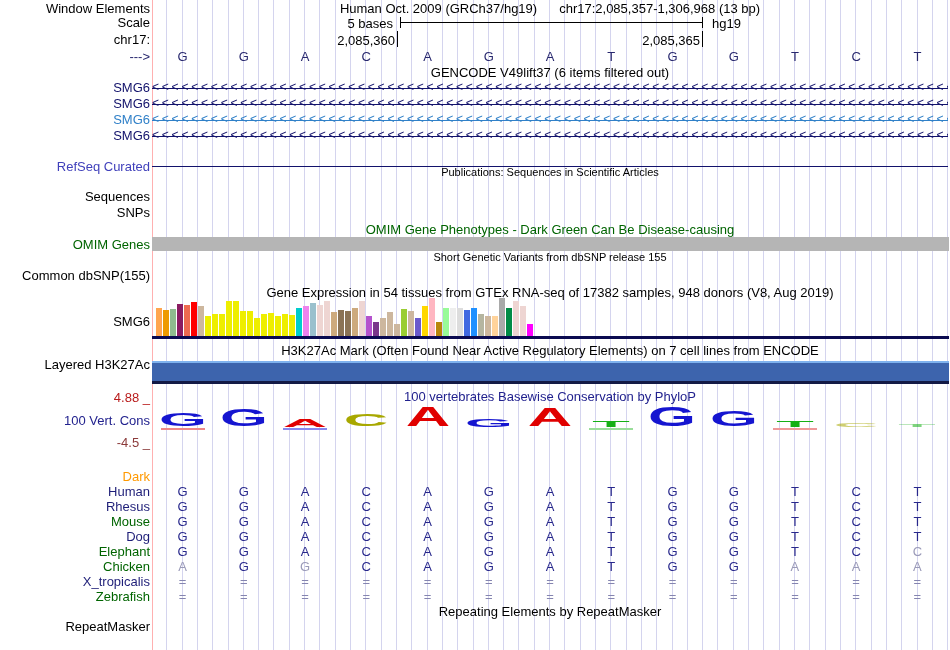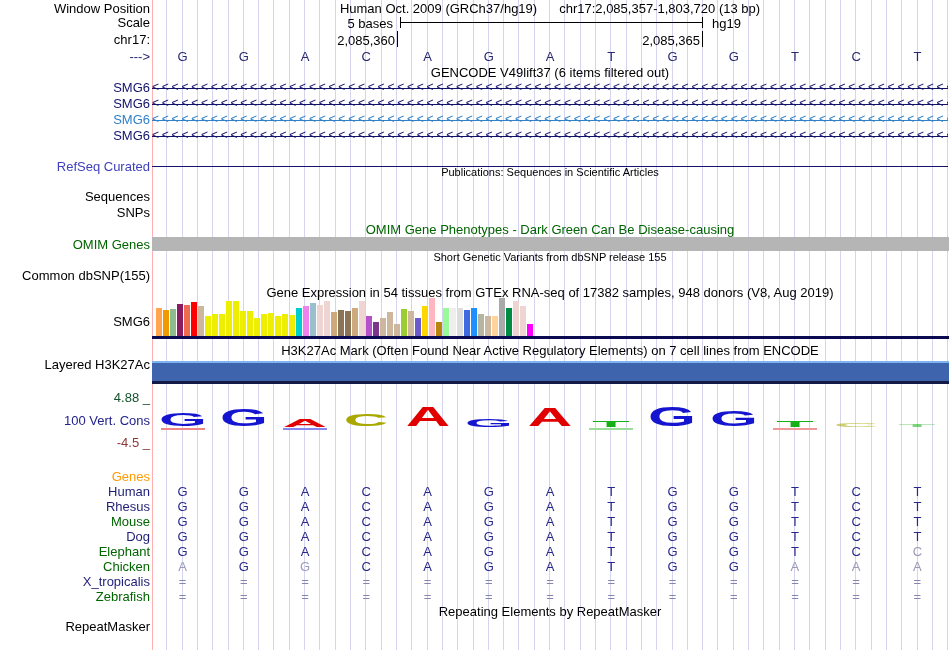--- a/index.html
+++ b/index.html
@@ -7,21 +7,21 @@
        font-family:"Liberation Sans",sans-serif;font-size:13px;color:#000;}
   #grid{position:absolute;left:152px;top:0;width:797px;height:650px;
         background:repeating-linear-gradient(to right,transparent 0 14.31px,#d4d4ee 14.31px 15.31px);}
   #pink{position:absolute;left:152px;top:0;width:1px;height:650px;background:#ffb0b0;}
   .lbl{position:absolute;left:0;width:150px;height:14px;line-height:14px;text-align:right;white-space:nowrap;}
   .ctr{position:absolute;left:152px;width:796px;height:14px;line-height:14px;text-align:center;white-space:nowrap;}
   .small{font-size:11px;}
   .c-green{color:#006400}
   .c-blue2{color:#22228e}
   .c-orange{color:#ff9900}
-  .c-max{color:#14532d}
+  .c-max{color:#b91c1c}
   .c-min{color:#8b3a3a}
   .c-refseq{color:#4040bb}
   .c-seq{color:#28286e}
   .abs{position:absolute;}
   .rt{text-align:right;}
   .tick{position:absolute;width:1px;background:#000;}
   .generow{position:absolute;left:152px;width:796px;height:14px;overflow:hidden;}
   .gline{position:absolute;left:0;top:6.5px;width:100%;height:1px;background:currentColor;}
   .arrows{position:absolute;left:0;top:0;width:100%;height:14px;line-height:13px;
           letter-spacing:2.8px;font-size:12px;white-space:nowrap;}
@@ -31,24 +31,24 @@
   #align-grid,#logo-row,#seq-row{position:absolute;left:0;top:0;width:950px;height:650px;}
 </style>
 </head>
 <body>
 
 <div id="app">
   <div id="grid"></div>
   <div id="pink"></div>
 
   <div class="ctr" style="top:2px">
-    <span>Human Oct. 2009 (GRCh37/hg19)</span><span style="margin-left:22px">chr17:2,085,357-1,803,720 (13 bp)</span>
+    <span>Human Oct. 2009 (GRCh37/hg19)</span><span style="margin-left:22px">chr17:2,085,357-1,306,968 (13 bp)</span>
   </div>
 
-  <div class="lbl" style="top:2px">Window Position</div>
+  <div class="lbl" style="top:2px">Window Elements</div>
   <div class="lbl" style="top:16px">Scale</div>
   <div class="lbl" style="top:33px">chr17:</div>
   <div class="lbl c-seq" style="top:50px">---&gt;</div>
 
   <div class="abs rt" style="left:300px;top:16px;width:93px">5 bases</div>
   <div class="abs" style="left:400px;top:22px;width:302px;height:1px;background:#000"></div>
   <div class="tick" style="left:400px;top:17px;height:11px"></div>
   <div class="tick" style="left:702px;top:17px;height:11px"></div>
   <div class="abs" style="left:712px;top:16px">hg19</div>
 
@@ -166,20 +166,21 @@
       <div style="position: absolute; left: 357px; top: 6px; width: 6px; height: 35px; background: rgb(238, 213, 210);"></div>
       <div style="position: absolute; left: 364px; top: 11px; width: 6px; height: 30px; background: rgb(238, 213, 210);"></div>
       <div style="position: absolute; left: 371px; top: 29px; width: 6px; height: 12px; background: rgb(255, 0, 255);"></div>
     </div>
   <div class="abs" style="left:152px;top:336px;width:797px;height:3px;background:#0a0a50"></div>
 
   <div class="ctr" style="top:344px">H3K27Ac Mark (Often Found Near Active Regulatory Elements) on 7 cell lines from ENCODE</div>
   <div class="lbl" style="top:358px">Layered H3K27Ac</div>
   <div class="abs" style="left:152px;top:361px;width:797px;height:23px;background:linear-gradient(to bottom,#7fb2ee 0 2.5px,#3d64ad 2.5px 20px,#131a45 20px 23px)"></div>
 
+  <div class="ctr c-blue2" style="top:390px">100 vertebrates Basewise Conservation by PhyloP</div>
   <div class="lbl c-max" style="top:391px">4.88 _</div>
   <div class="lbl c-blue2" style="top:414px">100 Vert. Cons</div>
   <div class="lbl c-min" style="top:436px">-4.5 _</div>
   <div id="logo-row">
       <div class="logoL" style="left: 182.615px; bottom: 223px; color: rgb(21, 21, 208); transform: translateX(-50%) scale(2.2, 0.65);">G</div>
       <div style="position: absolute; left: 160.615px; top: 428px; width: 44px; height: 2px; background: rgb(238, 136, 136);"></div>
       <div class="logoL" style="left: 243.846px; bottom: 223px; color: rgb(21, 21, 208); transform: translateX(-50%) scale(2.2, 0.85);">G</div>
       <div class="logoL" style="left: 305.077px; bottom: 223px; color: rgb(224, 0, 0); transform: translateX(-50%) scale(2.2, 0.4);">A</div>
       <div style="position: absolute; left: 283.077px; top: 428px; width: 44px; height: 2px; background: rgb(136, 136, 238);"></div>
       <div class="logoL" style="left: 366.308px; bottom: 223px; color: rgb(168, 168, 0); transform: translateX(-50%) scale(2.2, 0.6);">C</div>
@@ -189,21 +190,21 @@
       <div class="logoL" style="left: 611.231px; bottom: 223px; color: rgb(21, 176, 21); transform: translateX(-50%) scale(2.2, 0.3);">T</div>
       <div style="position: absolute; left: 589.231px; top: 428px; width: 44px; height: 2px; background: rgb(153, 221, 153);"></div>
       <div class="logoL" style="left: 672.462px; bottom: 223px; color: rgb(21, 21, 208); transform: translateX(-50%) scale(2.2, 1);">G</div>
       <div class="logoL" style="left: 733.692px; bottom: 223px; color: rgb(21, 21, 208); transform: translateX(-50%) scale(2.2, 0.8);">G</div>
       <div class="logoL" style="left: 794.923px; bottom: 223px; color: rgb(21, 176, 21); transform: translateX(-50%) scale(2.2, 0.3);">T</div>
       <div style="position: absolute; left: 772.923px; top: 428px; width: 44px; height: 2px; background: rgb(238, 153, 153);"></div>
       <div class="logoL" style="left: 856.154px; bottom: 223px; color: rgb(168, 168, 0); transform: translateX(-50%) scale(2.2, 0.2); opacity: 0.55;">C</div>
       <div class="logoL" style="left: 917.385px; bottom: 223px; color: rgb(21, 176, 21); transform: translateX(-50%) scale(2.2, 0.15); opacity: 0.55;">T</div>
     </div>
 
-  <div class="lbl c-orange" style="top:470px">Genes</div>
+  <div class="lbl c-orange" style="top:470px">Dark</div>
   <div id="align-grid">
       <div class="lbl" style="top: 485px; color: rgb(30, 30, 120);">Human</div>
       <div class="cellb" style="left: 182.615px; top: 485px; color: rgb(40, 40, 140);">G</div>
       <div class="cellb" style="left: 243.846px; top: 485px; color: rgb(40, 40, 140);">G</div>
       <div class="cellb" style="left: 305.077px; top: 485px; color: rgb(40, 40, 140);">A</div>
       <div class="cellb" style="left: 366.308px; top: 485px; color: rgb(40, 40, 140);">C</div>
       <div class="cellb" style="left: 427.538px; top: 485px; color: rgb(40, 40, 140);">A</div>
       <div class="cellb" style="left: 488.769px; top: 485px; color: rgb(40, 40, 140);">G</div>
       <div class="cellb" style="left: 550px; top: 485px; color: rgb(40, 40, 140);">A</div>
       <div class="cellb" style="left: 611.231px; top: 485px; color: rgb(40, 40, 140);">T</div>

